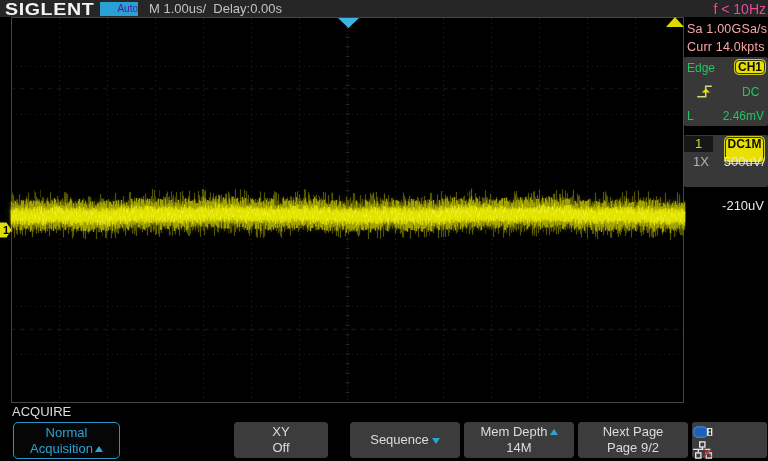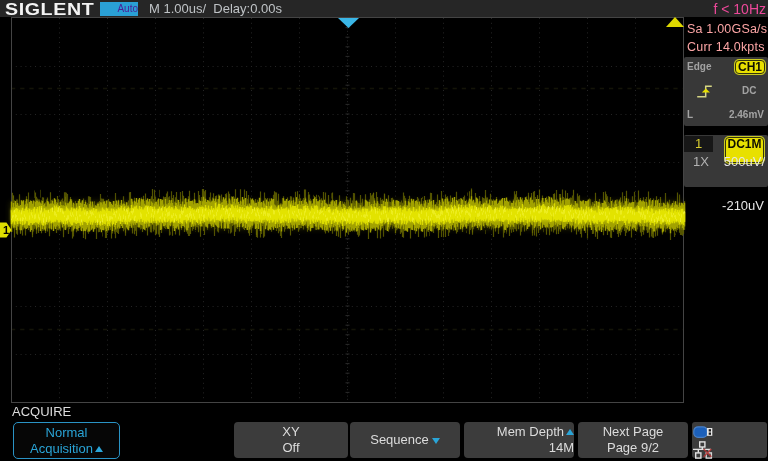--- a/index.html
+++ b/index.html
@@ -10,21 +10,21 @@
 #logo { left:5px; top:0px; color:#f4f4f4; font-weight:bold; font-size:16.5px;
   letter-spacing:0.5px; transform-origin:left top; transform:scale(1.19,1); }
 #autob { left:100px; top:2px; width:38px; height:14px; background:#2aa0d5;
   color:#4c1d95; font-size:10px; text-align:right; line-height:14px; }
 #mdel { left:149px; top:0.5px; color:#bfc3c6; font-size:13px; }
 #fhz { right:2px; top:1px; color:#ec4899; font-size:14px; }
 
 .sbtxt { color:#fca5a5; font-size:12.5px; letter-spacing:0.2px; }
 #trigpanel { left:684px; top:57px; width:84px; height:69px; background:#383838; border-radius:2px; }
 #chpanel { left:684px; top:135px; width:84px; height:52px; background:#383838; border-radius:2px; }
-.yel { color:#a3a3a3; font-size:10px;font-weight:bold; }
+.yel { color:#22c55e; font-size:12px; }
 .badge { position:absolute; background:#e8e000; color:#101000; font-weight:bold;
   font-size:12px; text-align:center; border:1px solid #35350a; border-radius:4px;
   line-height:12px; box-shadow:0 0 0 1px #caca20; }
 #ch1tab { left:0px; top:1px; width:29px; height:16px; background:#171717;
   color:#d8cd30; font-size:13px; text-align:center; line-height:16px; }
 
 #acqlbl { left:12px; top:404px; color:#dcdcdc; font-size:13px; }
 .btn { position:absolute; top:422px; width:110px; height:36px; background:#3c3c3c;
   border-radius:4px; color:#dcdcdc; font-size:13px; text-align:center;
   display:flex; flex-direction:column; justify-content:center; line-height:16px; }
@@ -109,28 +109,28 @@
   <div class="abs" style="left:9px; top:19px; color:#b2b2b2; font-size:13px;">1X</div>
   <div class="abs" style="right:3px; top:19px; color:#e6e6e6; font-size:13px;">500uV/</div>
   <div class="abs" style="right:4px; top:35px; color:#e6e6e6; font-size:13px;margin-top:28px;">-210uV</div>
 </div>
 
 <div class="abs" id="acqlbl">ACQUIRE</div>
 <div class="abs" id="btn-acq">
       <span>Normal</span>
       <span>Acquisition<span class="tri-up"></span></span>
     </div>
-<div class="btn" style="left:234px; width:114px;">
+<div class="btn" style="left:234px; width:94px;">
       <span>XY</span>
       <span>Off</span>
     </div>
 <div class="btn" style="left:350px;">
       <span>Sequence<span class="tri-dn"></span></span>
     </div>
-<div class="btn" style="left:464px;align-items:flex-end;">
+<div class="btn" style="left:464px;">
       <span>Mem Depth<span class="tri-up"></span></span>
       <span>14M</span>
     </div>
 <div class="btn" style="left:578px;">
       <span>Next Page</span>
       <span>Page 9/2</span>
     </div>
 <div class="abs" id="iconpanel">
   <svg class="abs" style="left:1px; top:4px;" width="22" height="14" viewBox="0 0 22 14">
     <rect x="0.8" y="0.8" width="13.4" height="10.6" rx="4.2" fill="#1c60ba" stroke="#497fc4" stroke-width="1.2"></rect>

